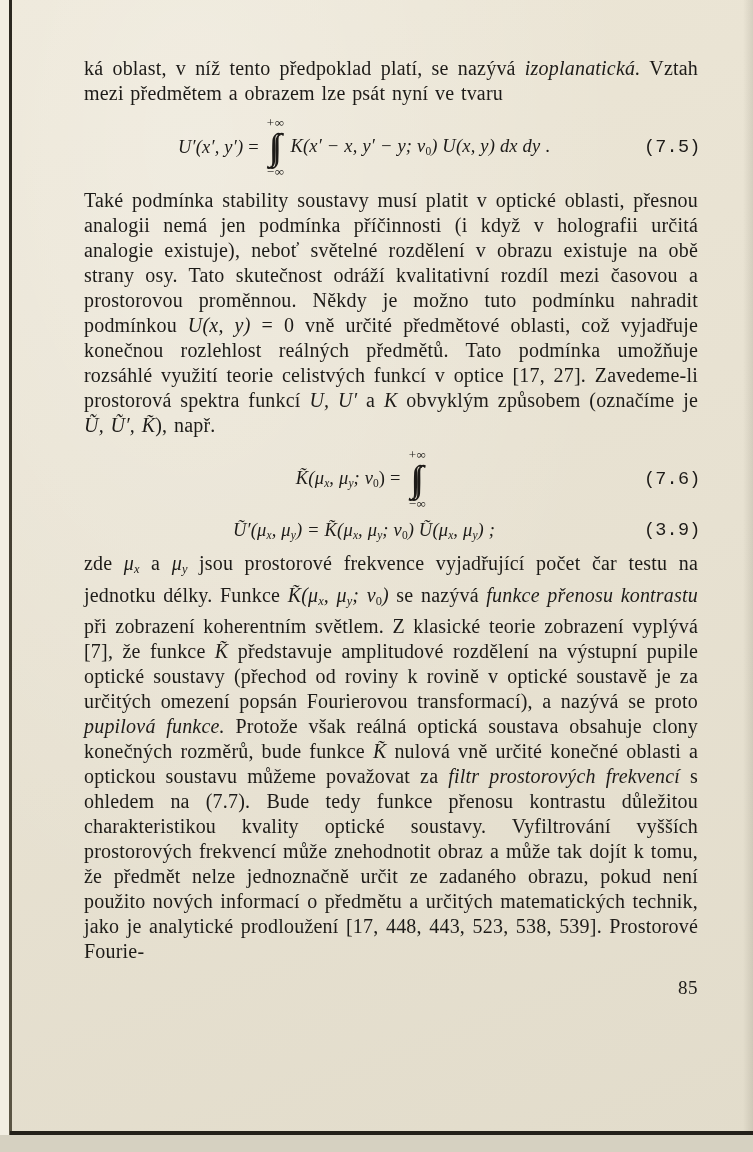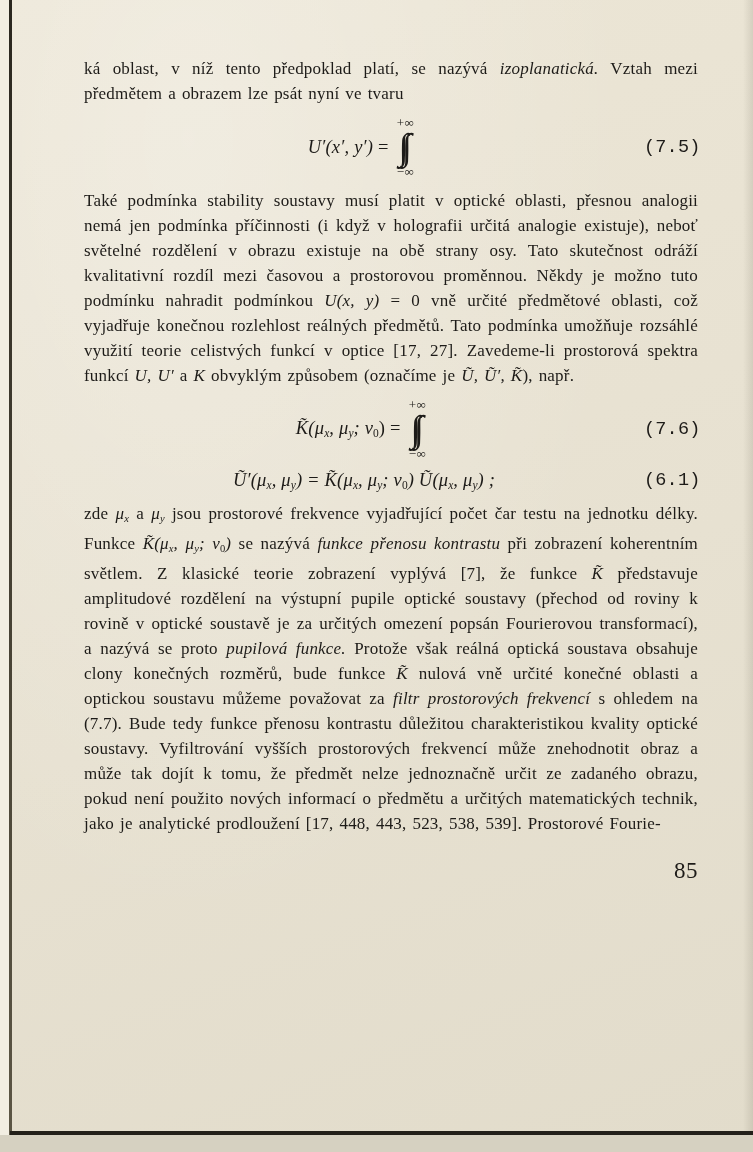--- a/index.html
+++ b/index.html
@@ -37,21 +37,21 @@
     position: absolute; right: 0; top: 0; width: 10px; height: 100%;
     background: linear-gradient(to left, rgba(60,55,40,0.12), transparent);
   }
 
   
   .content {
     position: absolute; left: 84px; top: 56px; width: 614px;
   }
   .para {
     margin: 0;
-    font-size: 17px;
+    font-size: 20px;
     line-height: 25px;
     letter-spacing: 0.2px;
     word-spacing: 1.5px;
     text-align: justify;
   }
   .it { font-style: italic; }
   .sb { font-size: 0.62em; vertical-align: -0.28em; letter-spacing: 0; }
 
   .equation {
     display: flex;
@@ -83,23 +83,23 @@
   }
   .integral .glyph {
     font-size: 37px;
     line-height: 36px;
     letter-spacing: -7px;
     padding-left: 1px;
     padding-right: 8px; 
   }
 
   .page-number {
-    margin-top: 22px;
+    margin-top: 13px;
     text-align: right;
-    font-size: 23px;
+    font-size: 19px;
     letter-spacing: 0.5px;
   }
 </style>
 </head>
 <body>
 
 <div class="scan">
 
   <div class="edge-left-outer"></div>
   <div class="edge-left"></div>
@@ -113,20 +113,21 @@
     <p class="para"><span>ká oblast, v níž tento předpoklad platí, se nazývá </span><span class="it">izoplanatická.</span><span> Vztah mezi předmětem a obrazem lze psát nyní ve tvaru</span></p>
 
     <div class="equation">
       <span class="eq-body">
         <span class="eq-part"><span class="it">U′(x′, y′)</span><span> =</span></span>
         <span class="integral">
           <span class="lim top">+∞</span>
           <span class="glyph">∫∫</span>
           <span class="lim bot">−∞</span>
         </span>
+        <span class="eq-part"><span class="it">K(x′ − x, y′ − y; ν</span><span class="sb">0</span><span class="it">) U(x, y) dx dy</span><span> .</span></span>
       </span>
       <span class="eq-num">(7.5)</span>
     </div>
 
     <p class="para"><span>Také podmínka stability soustavy musí platit v optické oblasti, přesnou analogii nemá jen podmínka příčinnosti (i když v holografii určitá analogie existuje), neboť světelné rozdělení v obrazu existuje na obě strany osy. Tato skutečnost odráží kvalitativní rozdíl mezi časovou a prostorovou proměnnou. Někdy je možno tuto podmínku nahradit podmínkou </span><span class="it">U(x, y)</span><span> = 0 vně určité předmětové oblasti, což vyjadřuje konečnou rozlehlost reálných předmětů. Tato podmínka umožňuje rozsáhlé využití teorie celistvých funkcí v optice [17, 27]. Zavedeme-li prostorová spektra funkcí </span><span class="it">U, U′</span><span> a </span><span class="it">K</span><span> obvyklým způsobem (označíme je </span><span class="it">Ũ, Ũ′, K̃</span><span>), např.</span></p>
 
     <div class="equation">
       <span class="eq-body">
         <span class="eq-part"><span class="it">K̃(μ</span><span class="it sb">x</span><span class="it">, μ</span><span class="it sb">y</span><span class="it">; ν</span><span class="sb">0</span><span>) =</span></span>
         <span class="integral">
@@ -136,21 +137,21 @@
         </span>
       </span>
       <span class="eq-num">(7.6)</span>
     </div>
 
 
     <div class="equation">
       <span class="eq-body">
         <span class="eq-part"><span class="it">Ũ′(μ</span><span class="it sb">x</span><span class="it">, μ</span><span class="it sb">y</span><span class="it">) = K̃(μ</span><span class="it sb">x</span><span class="it">, μ</span><span class="it sb">y</span><span class="it">; ν</span><span class="sb">0</span><span class="it">) Ũ(μ</span><span class="it sb">x</span><span class="it">, μ</span><span class="it sb">y</span><span class="it">) ;</span></span>
       </span>
-      <span class="eq-num">(6.1)</span>
+      <span class="eq-num">(3.9)</span>
     </div>
 
     <p class="para"><span>zde </span><span class="it">μ</span><span class="it sb">x</span><span> a </span><span class="it">μ</span><span class="it sb">y</span><span> jsou prostorové frekvence vyjadřující počet čar testu na jednotku délky. Funkce </span><span class="it">K̃(μ</span><span class="it sb">x</span><span class="it">, μ</span><span class="it sb">y</span><span class="it">; ν</span><span class="sb">0</span><span class="it">)</span><span> se nazývá </span><span class="it">funkce přenosu kontrastu</span><span> při zobrazení koherentním světlem. Z klasické teorie zobrazení vyplývá [7], že funkce </span><span class="it">K̃</span><span> představuje amplitudové rozdělení na výstupní pupile optické soustavy (přechod od roviny k rovině v optické soustavě je za určitých omezení popsán Fourierovou transformací), a nazývá se proto </span><span class="it">pupilová funkce.</span><span> Protože však reálná optická soustava obsahuje clony konečných rozměrů, bude funkce </span><span class="it">K̃</span><span> nulová vně určité konečné oblasti a optickou soustavu můžeme považovat za </span><span class="it">filtr prostorových frekvencí</span><span> s ohledem na (7.7). Bude tedy funkce přenosu kontrastu důležitou charakteristikou kvality optické soustavy. Vyfiltrování vyšších prostorových frekvencí může znehodnotit obraz a může tak dojít k tomu, že předmět nelze jednoznačně určit ze zadaného obrazu, pokud není použito nových informací o předmětu a určitých matematických technik, jako je analytické prodloužení [17, 448, 443, 523, 538, 539]. Prostorové Fourie-</span></p>
 
     <div class="page-number">85</div>
 
   </div>
 </div>
 
 </body></html>

